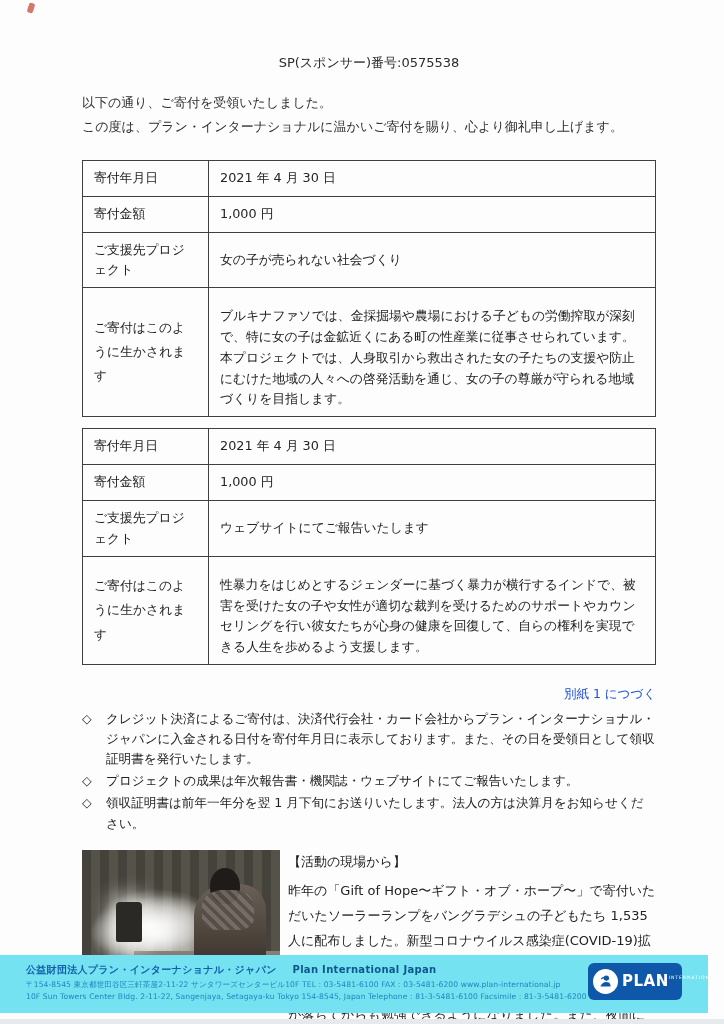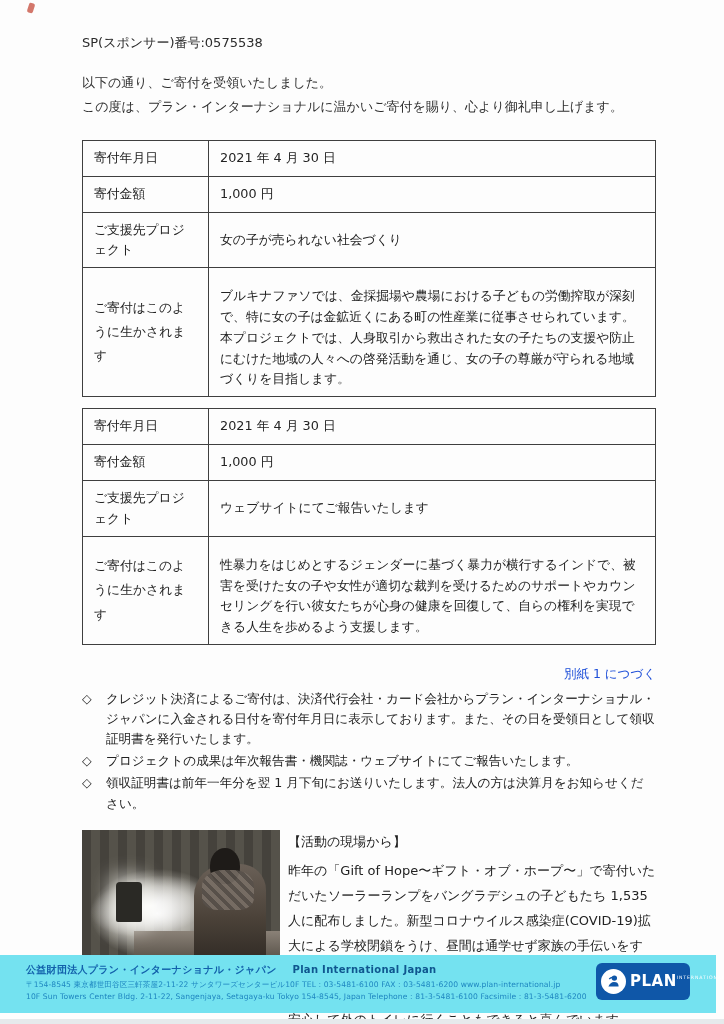--- a/index.html
+++ b/index.html
@@ -16,22 +16,22 @@
   .scan-mark {
     position:absolute; left:28px; top:3px;
     width:6px; height:10px;
     background:#c44a3a; opacity:.75;
     transform:rotate(18deg); border-radius:2px;
   }
   .content {
     position:absolute; left:82px; right:68px; top:0;
   }
   .doc-header {
-    margin-top:32px;
-    text-align:left;
+    margin-top:52px;
+    text-align:center;
     font-size:13px; line-height:1.65;
     color:#2b2b2b;
   }
   .greeting { margin-top:26px; font-size:14px; letter-spacing:.5px; }
   .intro { margin-top:18px; font-size:13px; line-height:1.85; }
 
   table.donation {
     width:100%;
     border-collapse:collapse;
     font-size:12.8px;
@@ -128,21 +128,21 @@
     flex:1;
     margin-left:6px;
     font-size:13px;
     line-height:1.92;
     color:#222;
   }
   .activity-heading { font-size:13px; margin-bottom:4px; }
 
   .footer-bar {
     position:absolute;
-    left:0; right:8px; bottom:11px;
+    left:0; right:16px; bottom:11px;
     height:58px;
     background:#74e2f0;
   }
   .footer-inner {
     position:relative;
     height:100%;
     padding:8px 0 0 26px;
   }
   .footer-line1 { font-size:10px; font-weight:bold; color:#1260ab; letter-spacing:.3px; }
   .footer-line1 .org-en { margin-left:12px; color:#0f568f; }

